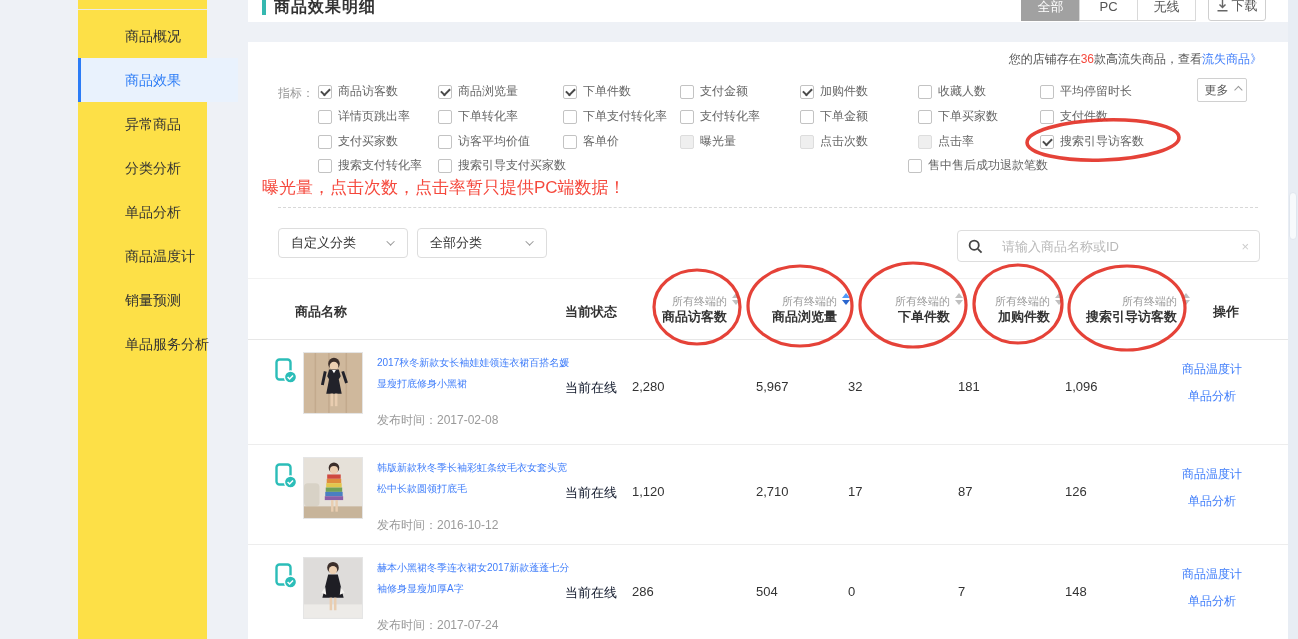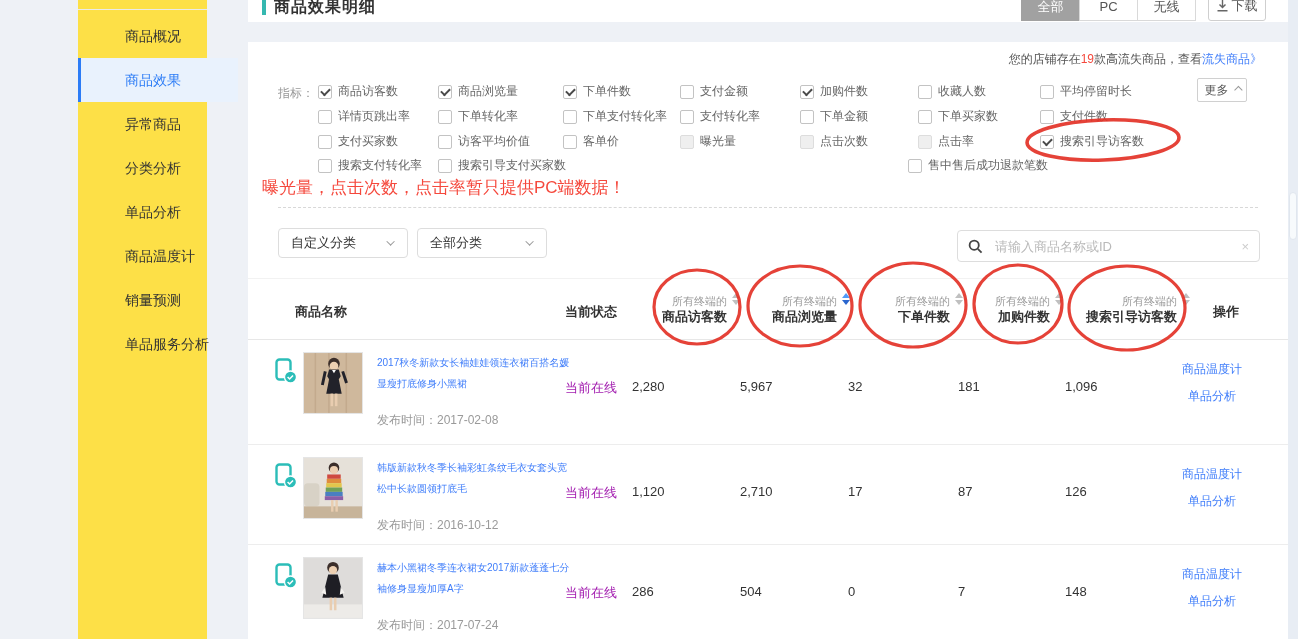--- a/index.html
+++ b/index.html
@@ -48,21 +48,21 @@
   .chev { width:6px; height:6px; border-left:1px solid #999; border-bottom:1px solid #999; flex:none; }
   .chev.up { transform:rotate(135deg) translate(-1px,-1px); }
   .chev.down { transform:rotate(-45deg) translateY(-2px); }
   .warning { position:absolute; left:14px; top:134px; font-size:17px; color:#f5483c; }
   .dash-sep { position:absolute; left:30px; right:30px; top:165px; border-top:1px dashed #d8d8d8; }
   .select-box { position:absolute; top:186px; height:30px; width:130px; border:1px solid #ddd;
     border-radius:4px; background:#fff; display:flex; align-items:center; justify-content:space-between;
     padding:0 12px; font-size:13px; color:#333; cursor:pointer; }
   .sel1 { left:30px; } .sel2 { left:169px; }
   .search-box { position:absolute; left:709px; top:188px; width:303px; height:32px; border:1px solid #ddd;
-    border-radius:4px; background:#fff; display:flex; align-items:center; padding:0 10px; gap:12px; }
+    border-radius:4px; background:#fff; display:flex; align-items:center; padding:0 10px; gap:19px; }
   .search-box input { border:none; outline:none; flex:1; font-size:13px; color:#333;
     font-family:inherit; background:transparent; }
   .search-box input::placeholder { color:#b9b9b9; }
   .clear-x { color:#ccc; font-size:13px; cursor:pointer; }
   
   .t-head { position:absolute; left:0; right:0; top:236px; height:62px;
     border-top:1px solid #f2f2f2; border-bottom:1px solid #e7e7e7; }
   .th-name { position:absolute; left:47px; top:24px; font-size:13px; font-weight:bold; }
   .th-status { position:absolute; left:317px; top:24px; font-size:13px; font-weight:bold; }
   .th-action { position:absolute; left:950px; width:56px; top:24px; font-size:13px; font-weight:bold; text-align:center; }
@@ -77,23 +77,23 @@
   .tri-down { width:0; height:0; border-left:4px solid transparent; border-right:4px solid transparent;
     border-top:5px solid #c0c0c0; }
   .tri-up.act { border-bottom-color:#4f9bf8; } .tri-down.act { border-top-color:#2a66cf; }
   .t-row { position:absolute; left:0; right:0; height:100px; border-bottom:1px solid #ededed; }
   .row1 { top:298px; height:105px; } .row2 { top:403px; } .row3 { top:503px; height:94px; border-bottom:none; }
   .ph-icon { position:absolute; left:27px; top:18px; }
   .p-img { position:absolute; left:55px; top:12px; width:60px; height:62px; border:1px solid #e5e5e5; }
   .p-title { position:absolute; left:129px; top:12px; width:198px; font-size:10px; line-height:21px;
     color:#3f7dfa; cursor:pointer; }
   .p-date { position:absolute; left:129px; top:72px; font-size:12px; color:#9a9a9a; }
-  .p-status { position:absolute; left:317px; top:39px; font-size:13px; color:#a21caf; }
+  .p-status { position:absolute; left:317px; top:39px; font-size:13px; color:#0f172a; }
   .num { position:absolute; top:39px; width:90px; font-size:13px; color:#333; }
-  .n1{right:566px} .n2{right:458px} .n3{right:350px} .n4{right:240px} .n5{right:133px}
+  .n1{right:566px} .n2{right:442px} .n3{right:350px} .n4{right:240px} .n5{right:133px}
   .row-actions { position:absolute; left:922px; width:84px; top:0; text-align:center; }
   .row-actions a { display:block; font-size:12px; color:#3f7dfa; text-decoration:none; cursor:pointer; }
   .act1 { margin-top:21px; } .act2 { margin-top:10px; }
   
   .scroll-strip { position:absolute; right:0; top:0; width:10px; height:639px; background:#e8edf4; }
   .scroll-thumb { position:absolute; right:1px; top:192px; width:8px; height:48px; background:#f7fafc;
     border:1px solid #e0e6ee; border-radius:4px; }
   
   .annot { position:absolute; left:0; top:0; width:1298px; height:639px; pointer-events:none; z-index:50; }
 </style>
@@ -125,21 +125,21 @@
   <div class="dl-btn">
     <svg width="11" height="12" viewBox="0 0 11 12">
       <path d="M5.5 0 v7 M2.5 4.5 L5.5 7.6 L8.5 4.5 M0.5 10.8 h10" stroke="#666" stroke-width="1.4" fill="none"></path>
     </svg>
     <span>下载</span>
   </div>
 </div>
 
 <div class="panel">
 
-  <div class="notice"><span>您的店铺存在</span><span class="red">19</span><span>款高流失商品，查看</span><span class="link">流失商品》</span></div>
+  <div class="notice"><span>您的店铺存在</span><span class="red">36</span><span>款高流失商品，查看</span><span class="link">流失商品》</span></div>
 
   <div class="metrics-label">指标：</div>
 
   <div class="m-grid">
     <label class="m-item r1 c1">
         <span class="chk checked"></span>
         <span>商品访客数</span>
       </label>
     <label class="m-item r1 c2">
         <span class="chk checked"></span>

